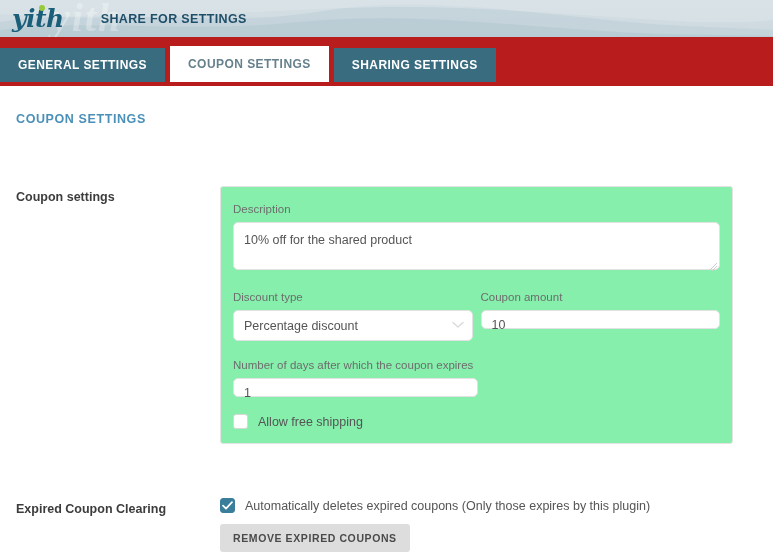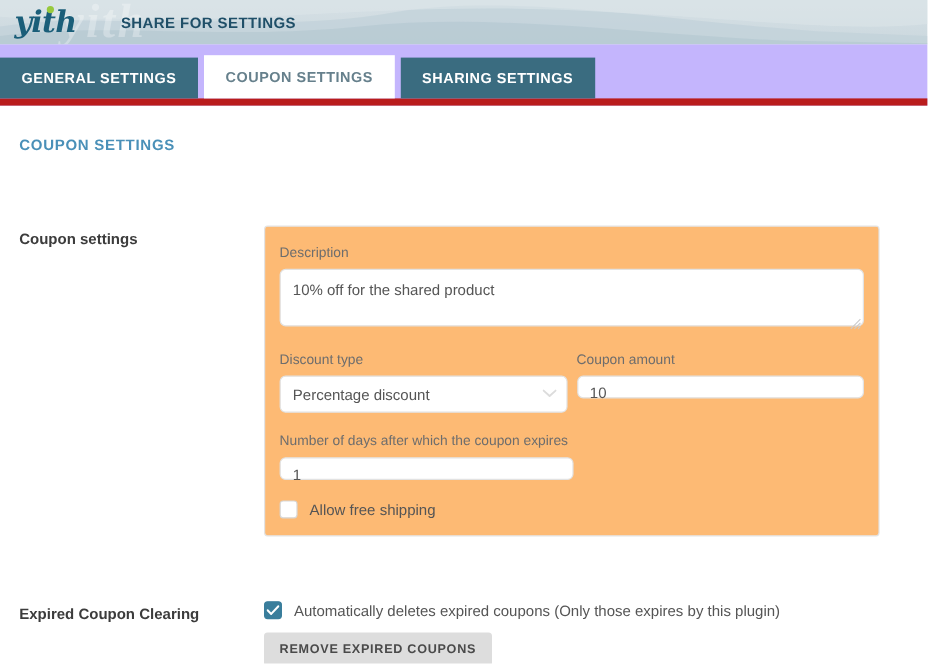--- a/index.html
+++ b/index.html
@@ -70,24 +70,24 @@
   .hdr-title {
     margin-left: 33px;
     font-size: 12.5px;
     font-weight: bold;
     color: #1f4f68;
     letter-spacing: 0.35px;
   }
 
   
   .tabbar-wrap {
-    background: #c4b5fd;
+    background: #b91c1c;
     height: 45px;
     position: relative;
-    border-bottom: 6px solid #b91c1c;
+    border-bottom: 4px solid #b91c1c;
   }
   .tabbar {
     display: flex;
     align-items: flex-end;
     height: 100%;
     padding-left: 0px;
   }
   .tab {
     height: 34px;
     display: flex;
@@ -141,21 +141,21 @@
 
   .block-coupon {
     margin-top: 60px;
   }
 
   
   .panel {
     border: 1px solid #e3e3e3;
     border-radius: 3px;
     padding: 16px 12px 14px 12px;
-    background: #fdba74;
+    background: #86efac;
     width: 513px;
     box-sizing: border-box;
   }
 
   .field-label {
     font-size: 11.5px;
     color: #6d6d6d;
     margin-bottom: 7px;
     font-weight: normal;
   }

